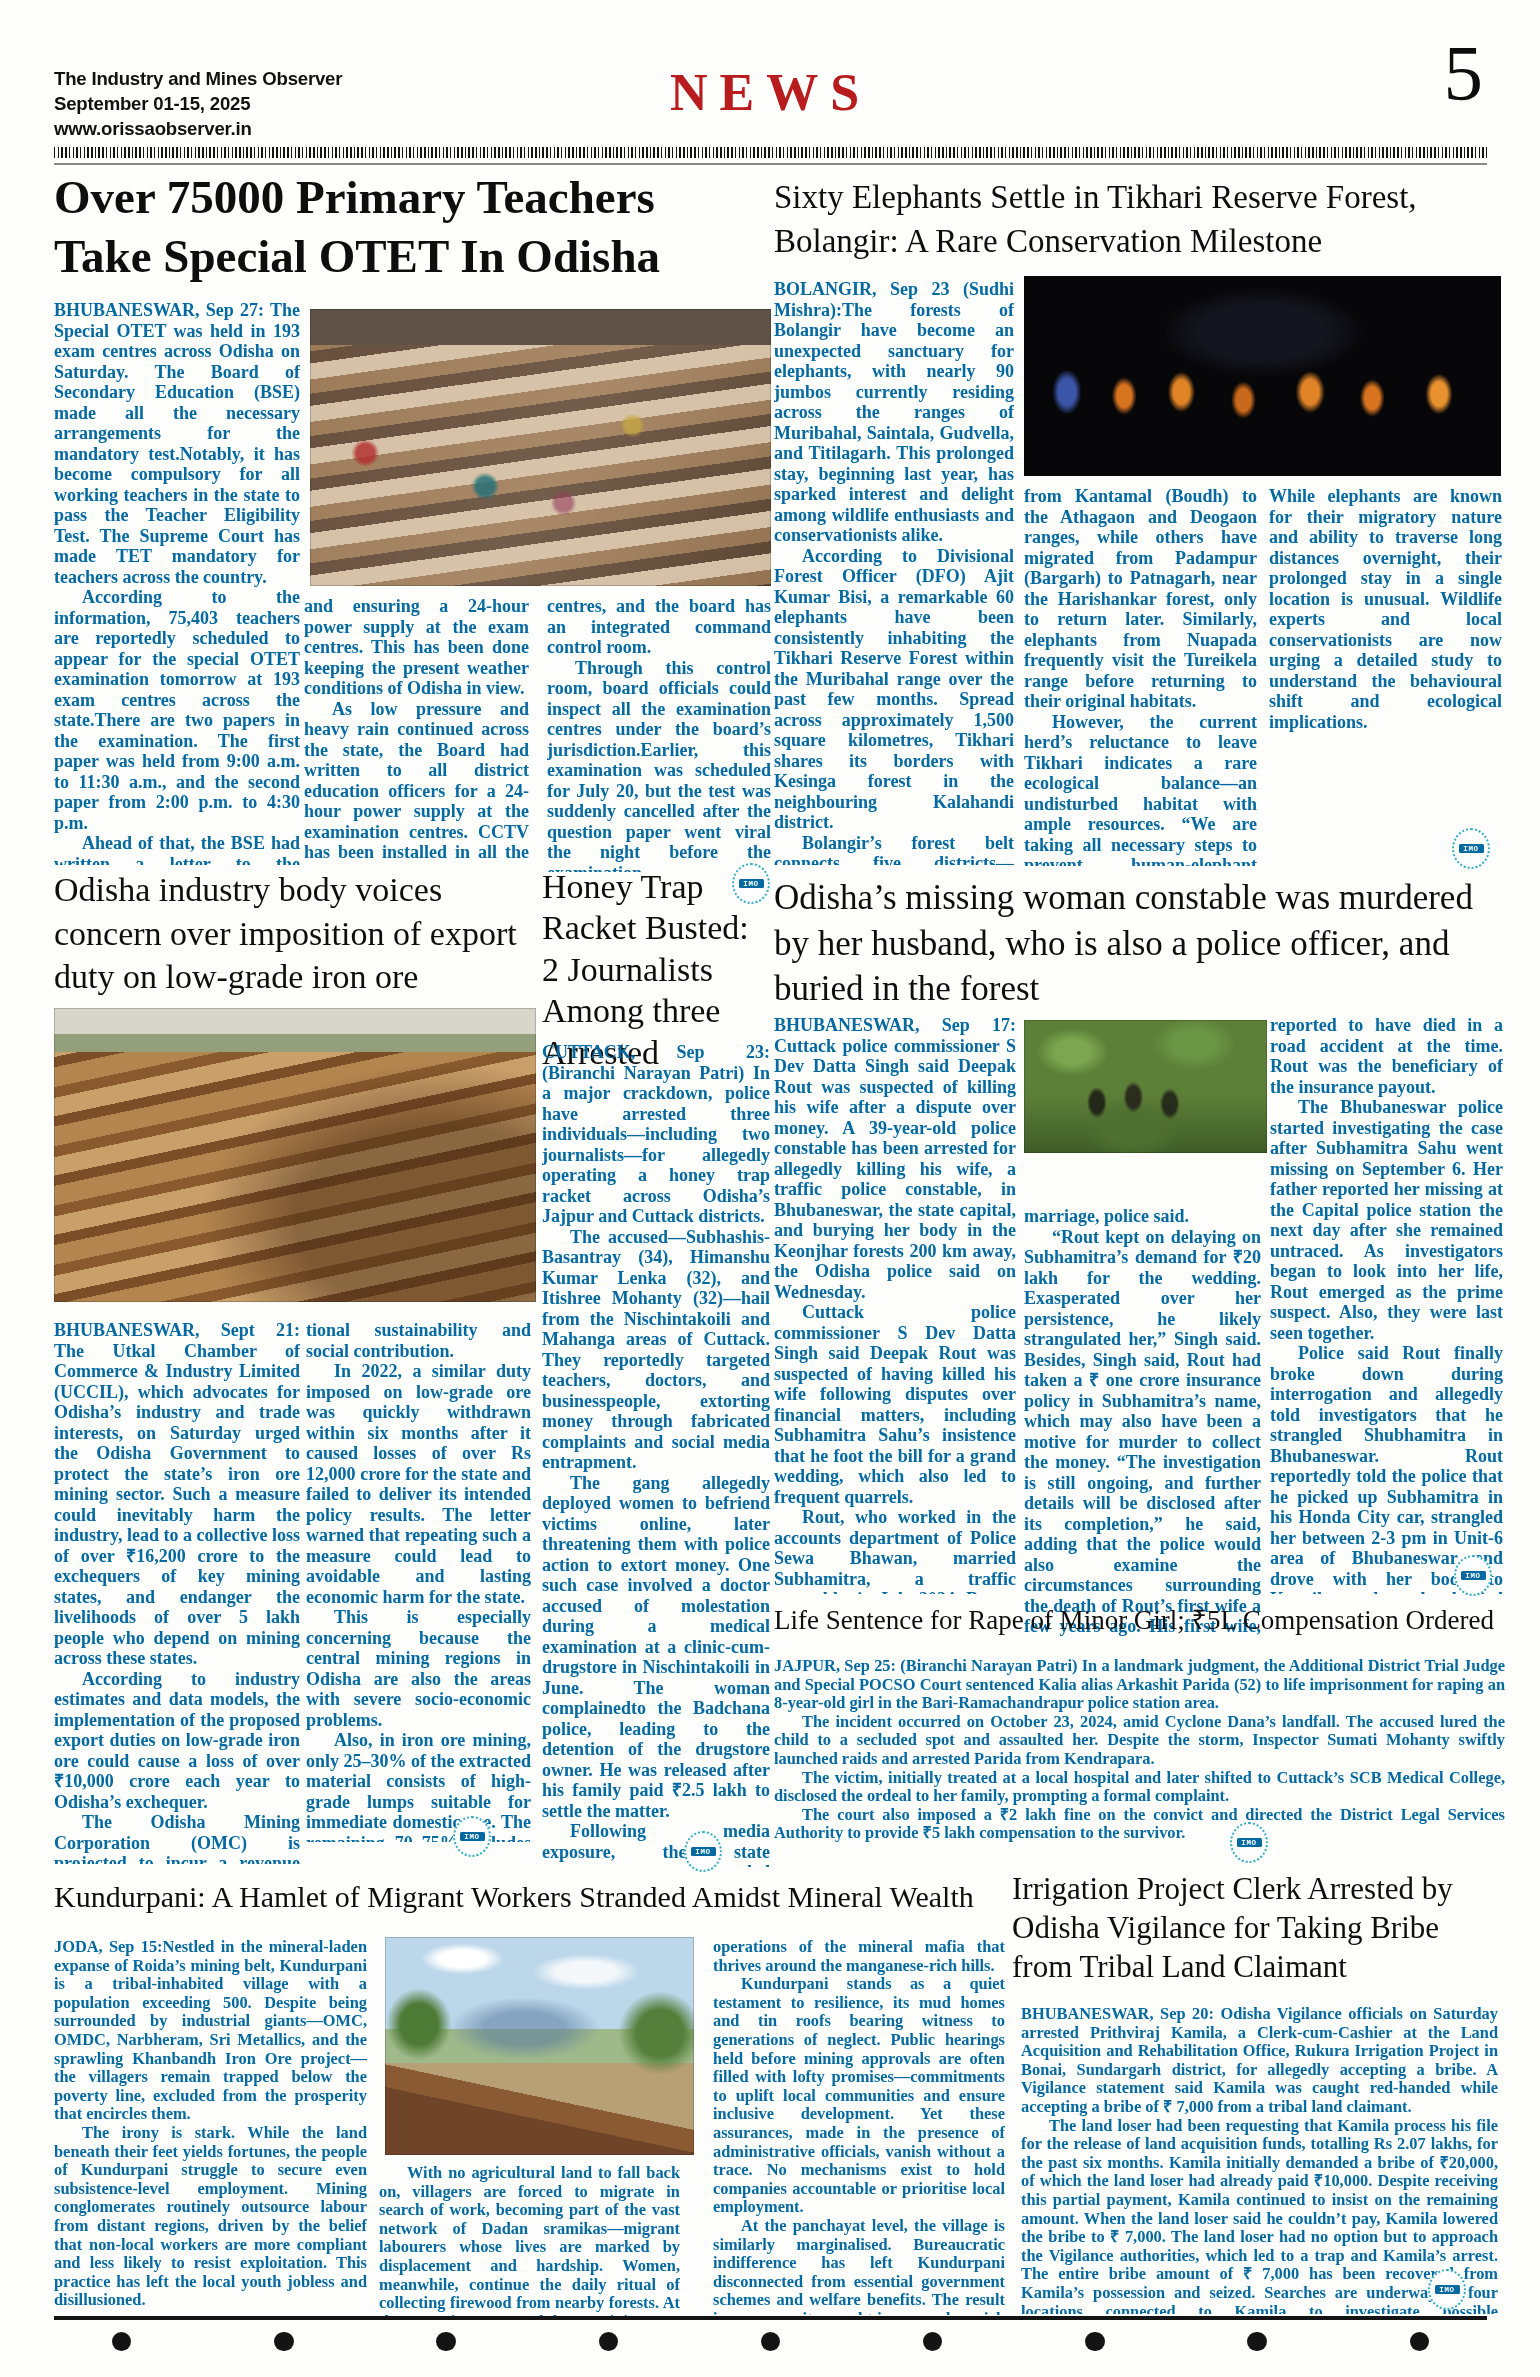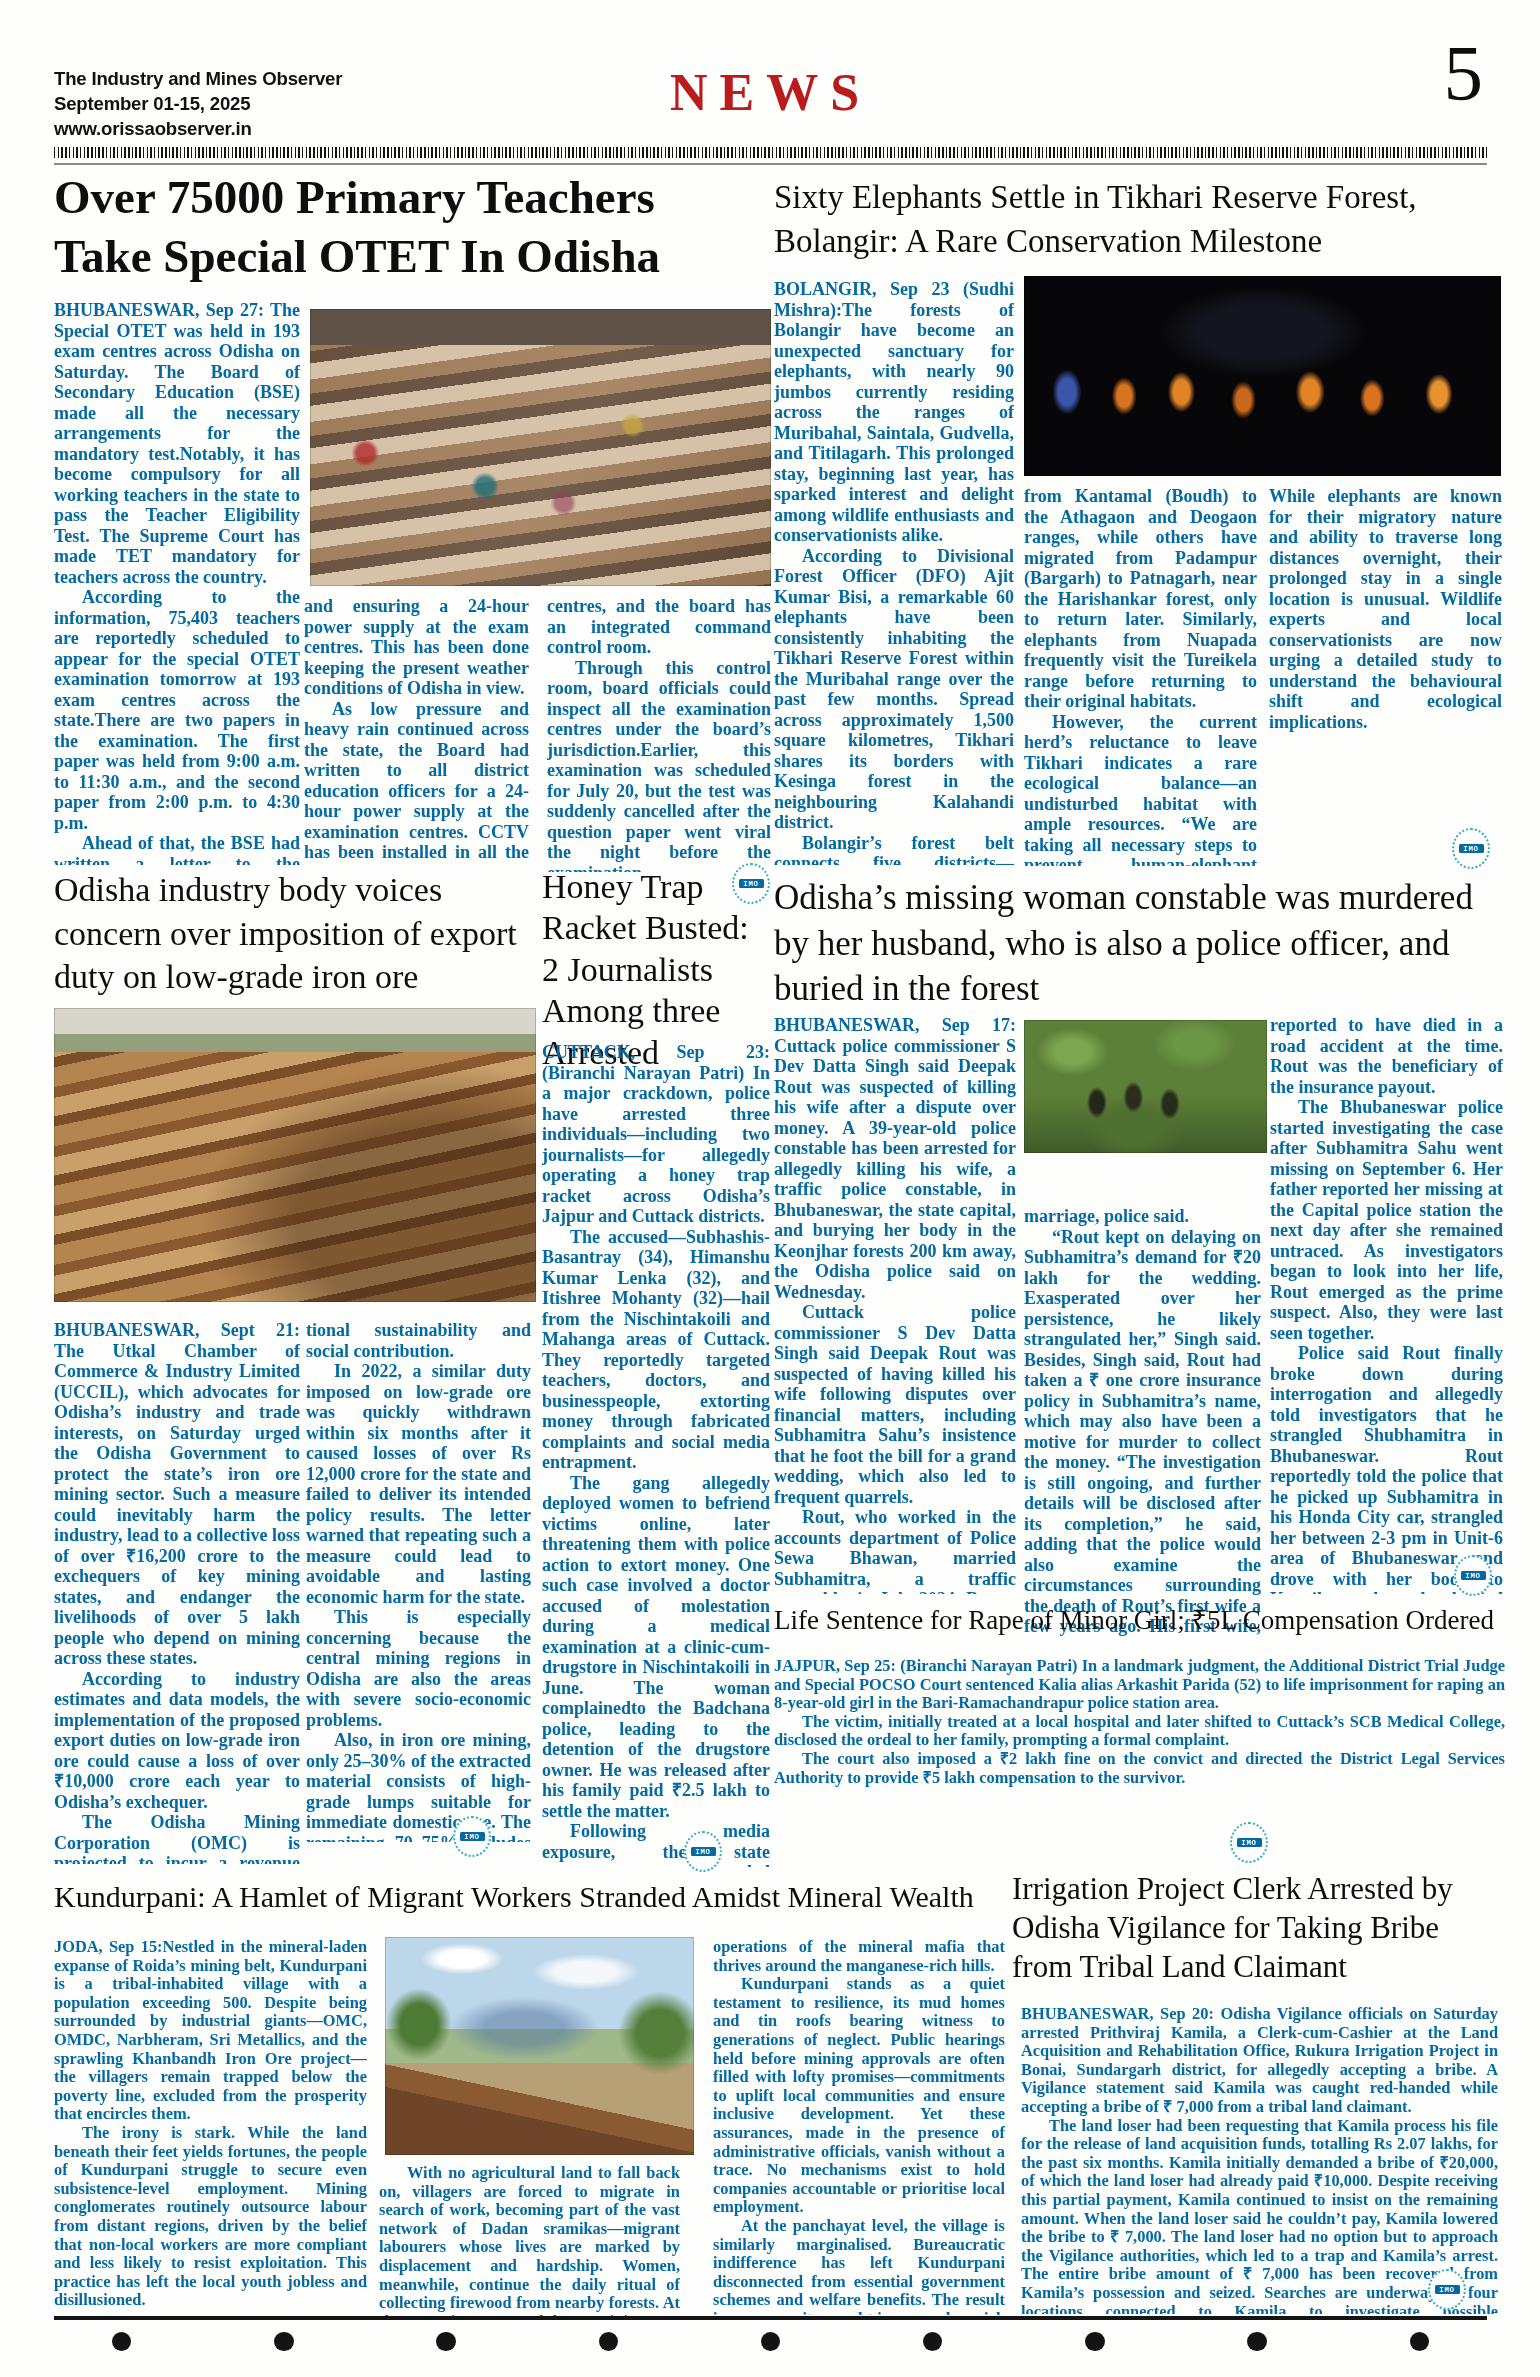--- a/index.html
+++ b/index.html
@@ -180,20 +180,21 @@
       <p>The Bhubaneswar police started investigating the case after Subhamitra Sahu went missing on September 6. Her father reported her missing at the Capital police station the next day after she remained untraced. As investigators began to look into her life, Rout emerged as the prime suspect. Also, they were last seen together.</p>
       <p>Police said Rout finally broke down during interrogation and allegedly told investigators that he strangled Shubhamitra in Bhubaneswar. Rout reportedly told the police that he picked up Subhamitra in his Honda City car, strangled her between 2-3 pm in Unit-6 area of Bhubaneswar and drove with her body to Keonjhar, where he buried her in the Ghatagaon area of the dense forest.</p>
     </div>
   <div class="abs seal" style="left:1454px; top:1555px;">
     <span class="seal-band">IMO</span>
   </div>
 
   <div class="abs headline hl-center" style="left:774px; top:1604px; width:731px; font-size:27px; line-height:1.2;">Life Sentence for Rape of Minor Girl; ₹5L Compensation Ordered</div>
   <div class="abs body-col small" style="left:774px; top:1657px; width:731px; height:210px;">
       <p>JAJPUR, Sep 25: (Biranchi Narayan Patri) In a landmark judgment, the Additional District Trial Judge and Special POCSO Court sentenced Kalia alias Arkashit Parida (52) to life imprisonment for raping an 8-year-old girl in the Bari-Ramachandrapur police station area.</p>
+      <p>The incident occurred on October 23, 2024, amid Cyclone Dana’s landfall. The accused lured the child to a secluded spot and assaulted her. Despite the storm, Inspector Sumati Mohanty swiftly launched raids and arrested Parida from Kendrapara.</p>
       <p>The victim, initially treated at a local hospital and later shifted to Cuttack’s SCB Medical College, disclosed the ordeal to her family, prompting a formal complaint.</p>
       <p>The court also imposed a ₹2 lakh fine on the convict and directed the District Legal Services Authority to provide ₹5 lakh compensation to the survivor.</p>
     </div>
   <div class="abs seal" style="left:1230px; top:1822px;">
     <span class="seal-band">IMO</span>
   </div>
 
   <div class="abs headline" style="left:54px; top:1879px; width:958px; font-size:30px; line-height:1.2;">Kundurpani: A Hamlet of Migrant Workers Stranded Amidst Mineral Wealth</div>
   <div class="abs photo photo-village" style="left:385px; top:1937px; width:309px; height:218px;"></div>
   <div class="abs body-col small" style="left:54px; top:1938px; width:313px; height:377px;">

